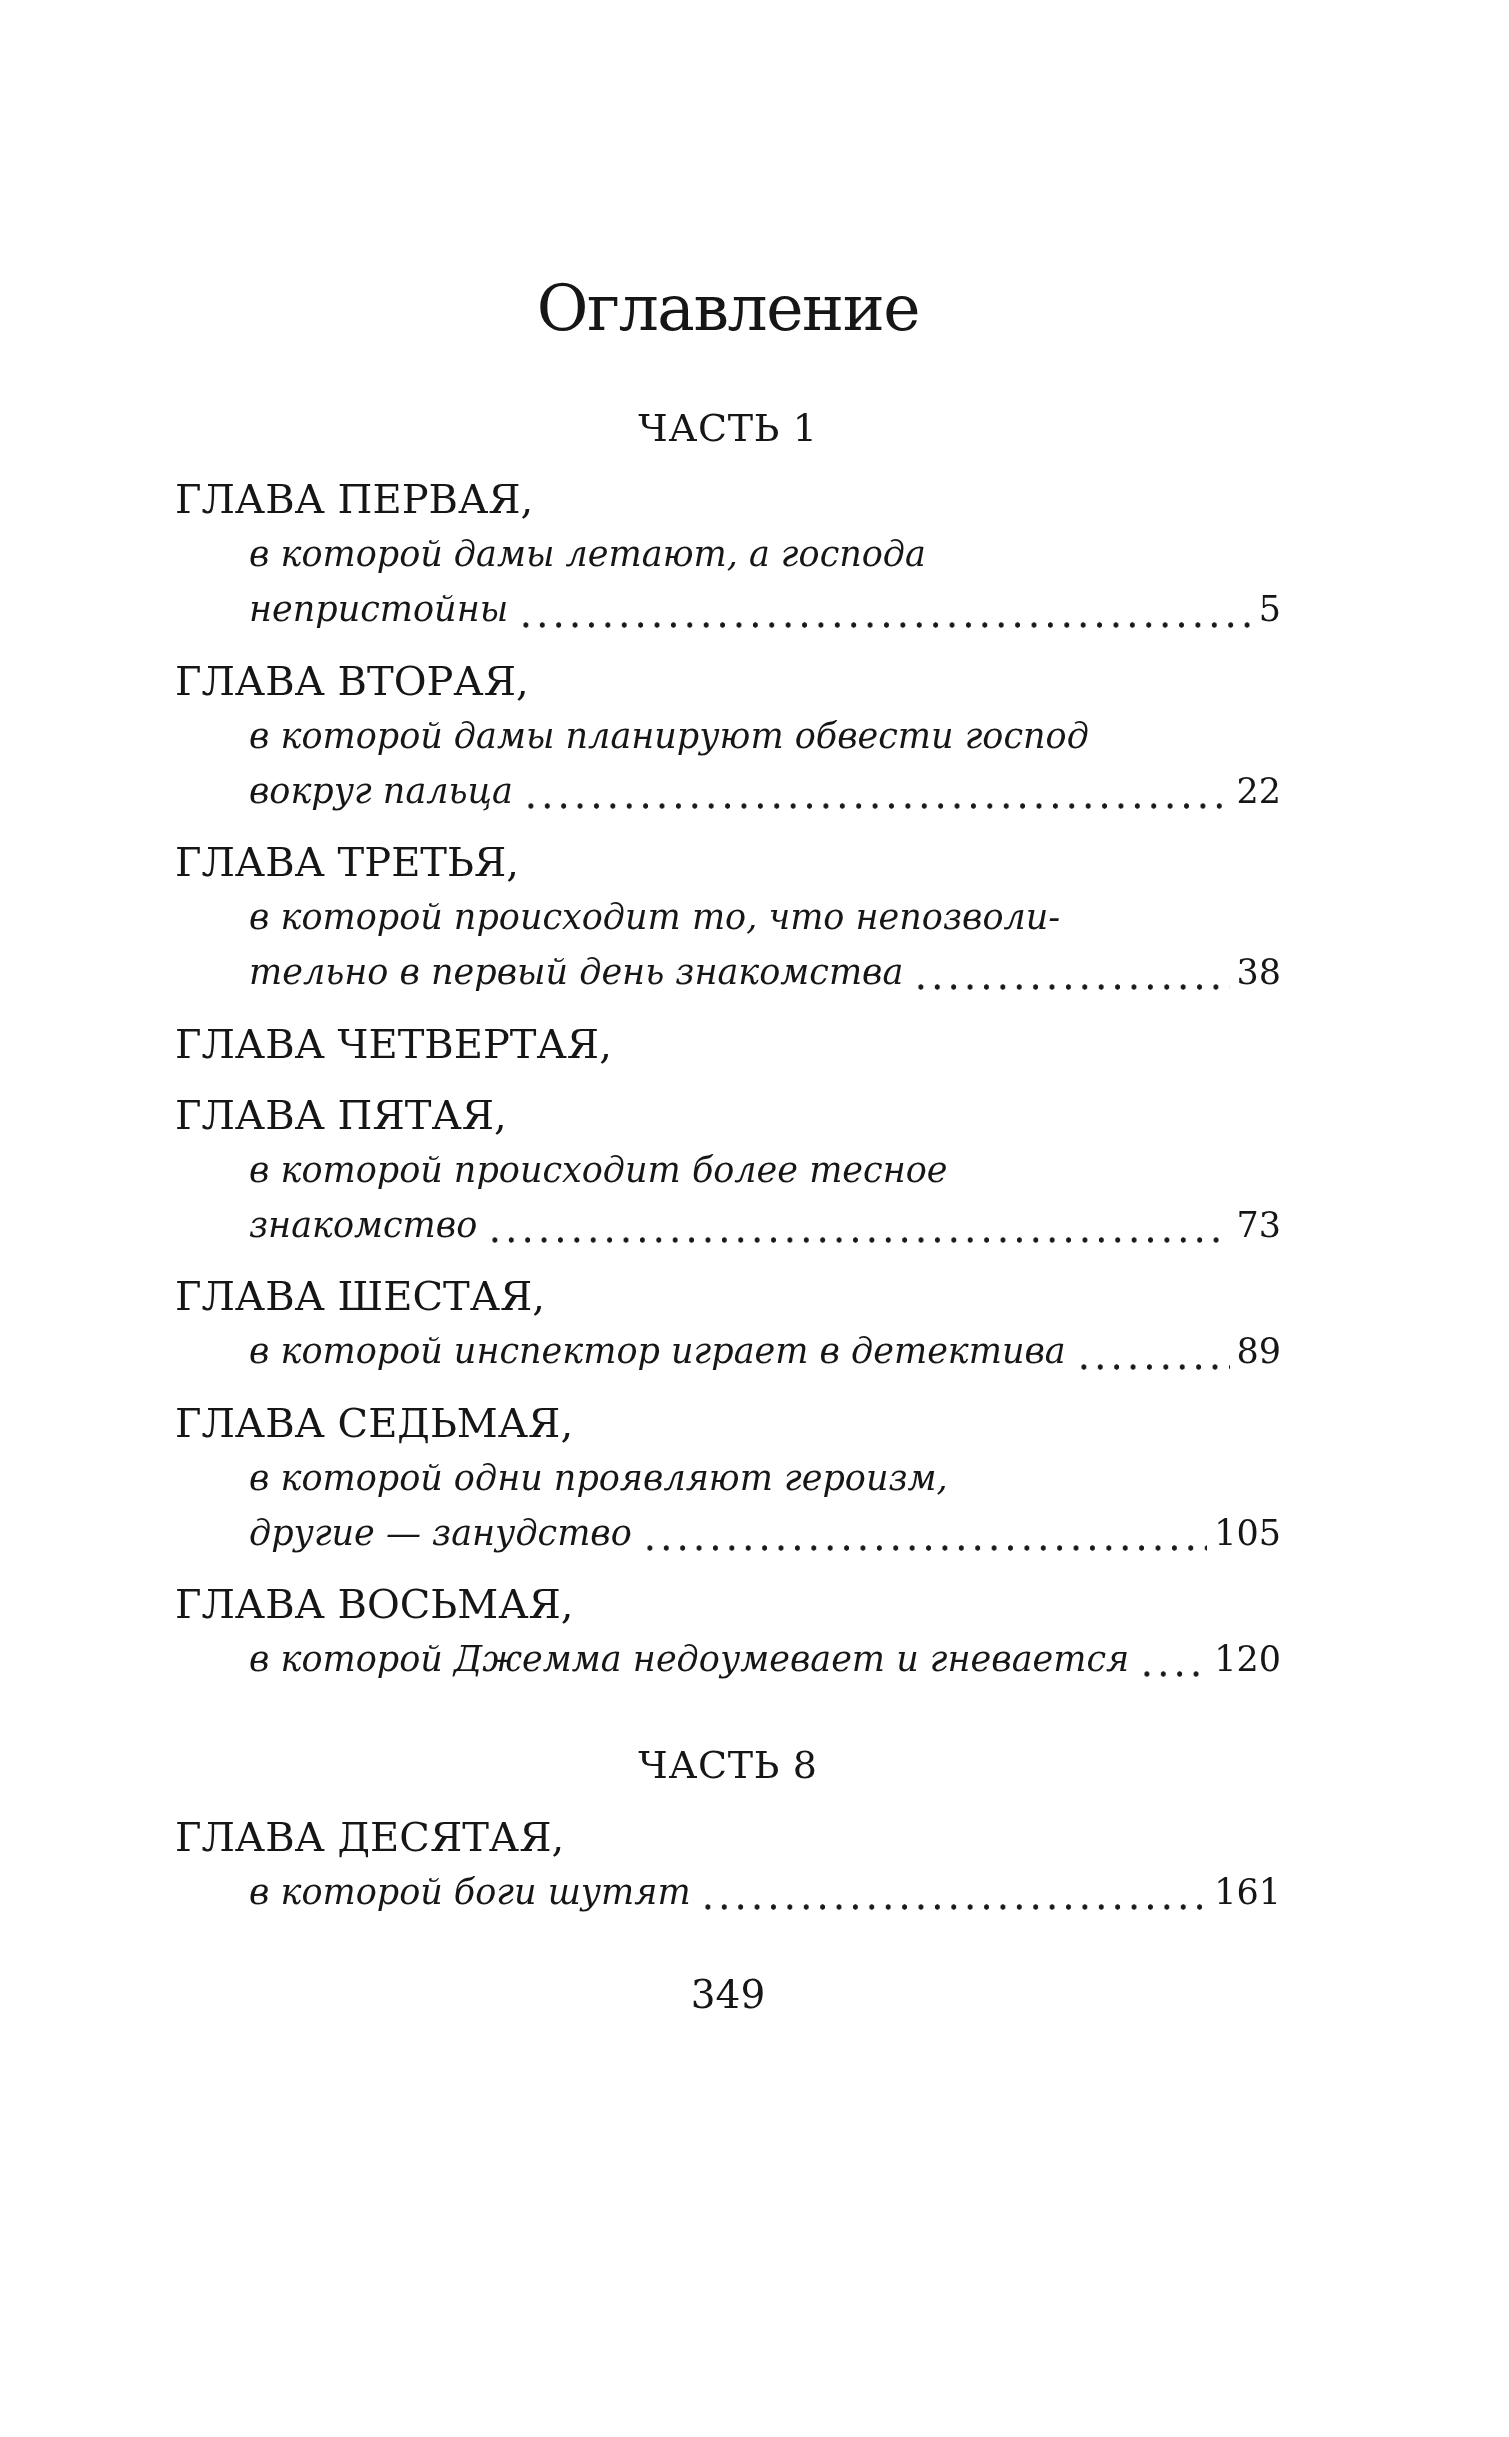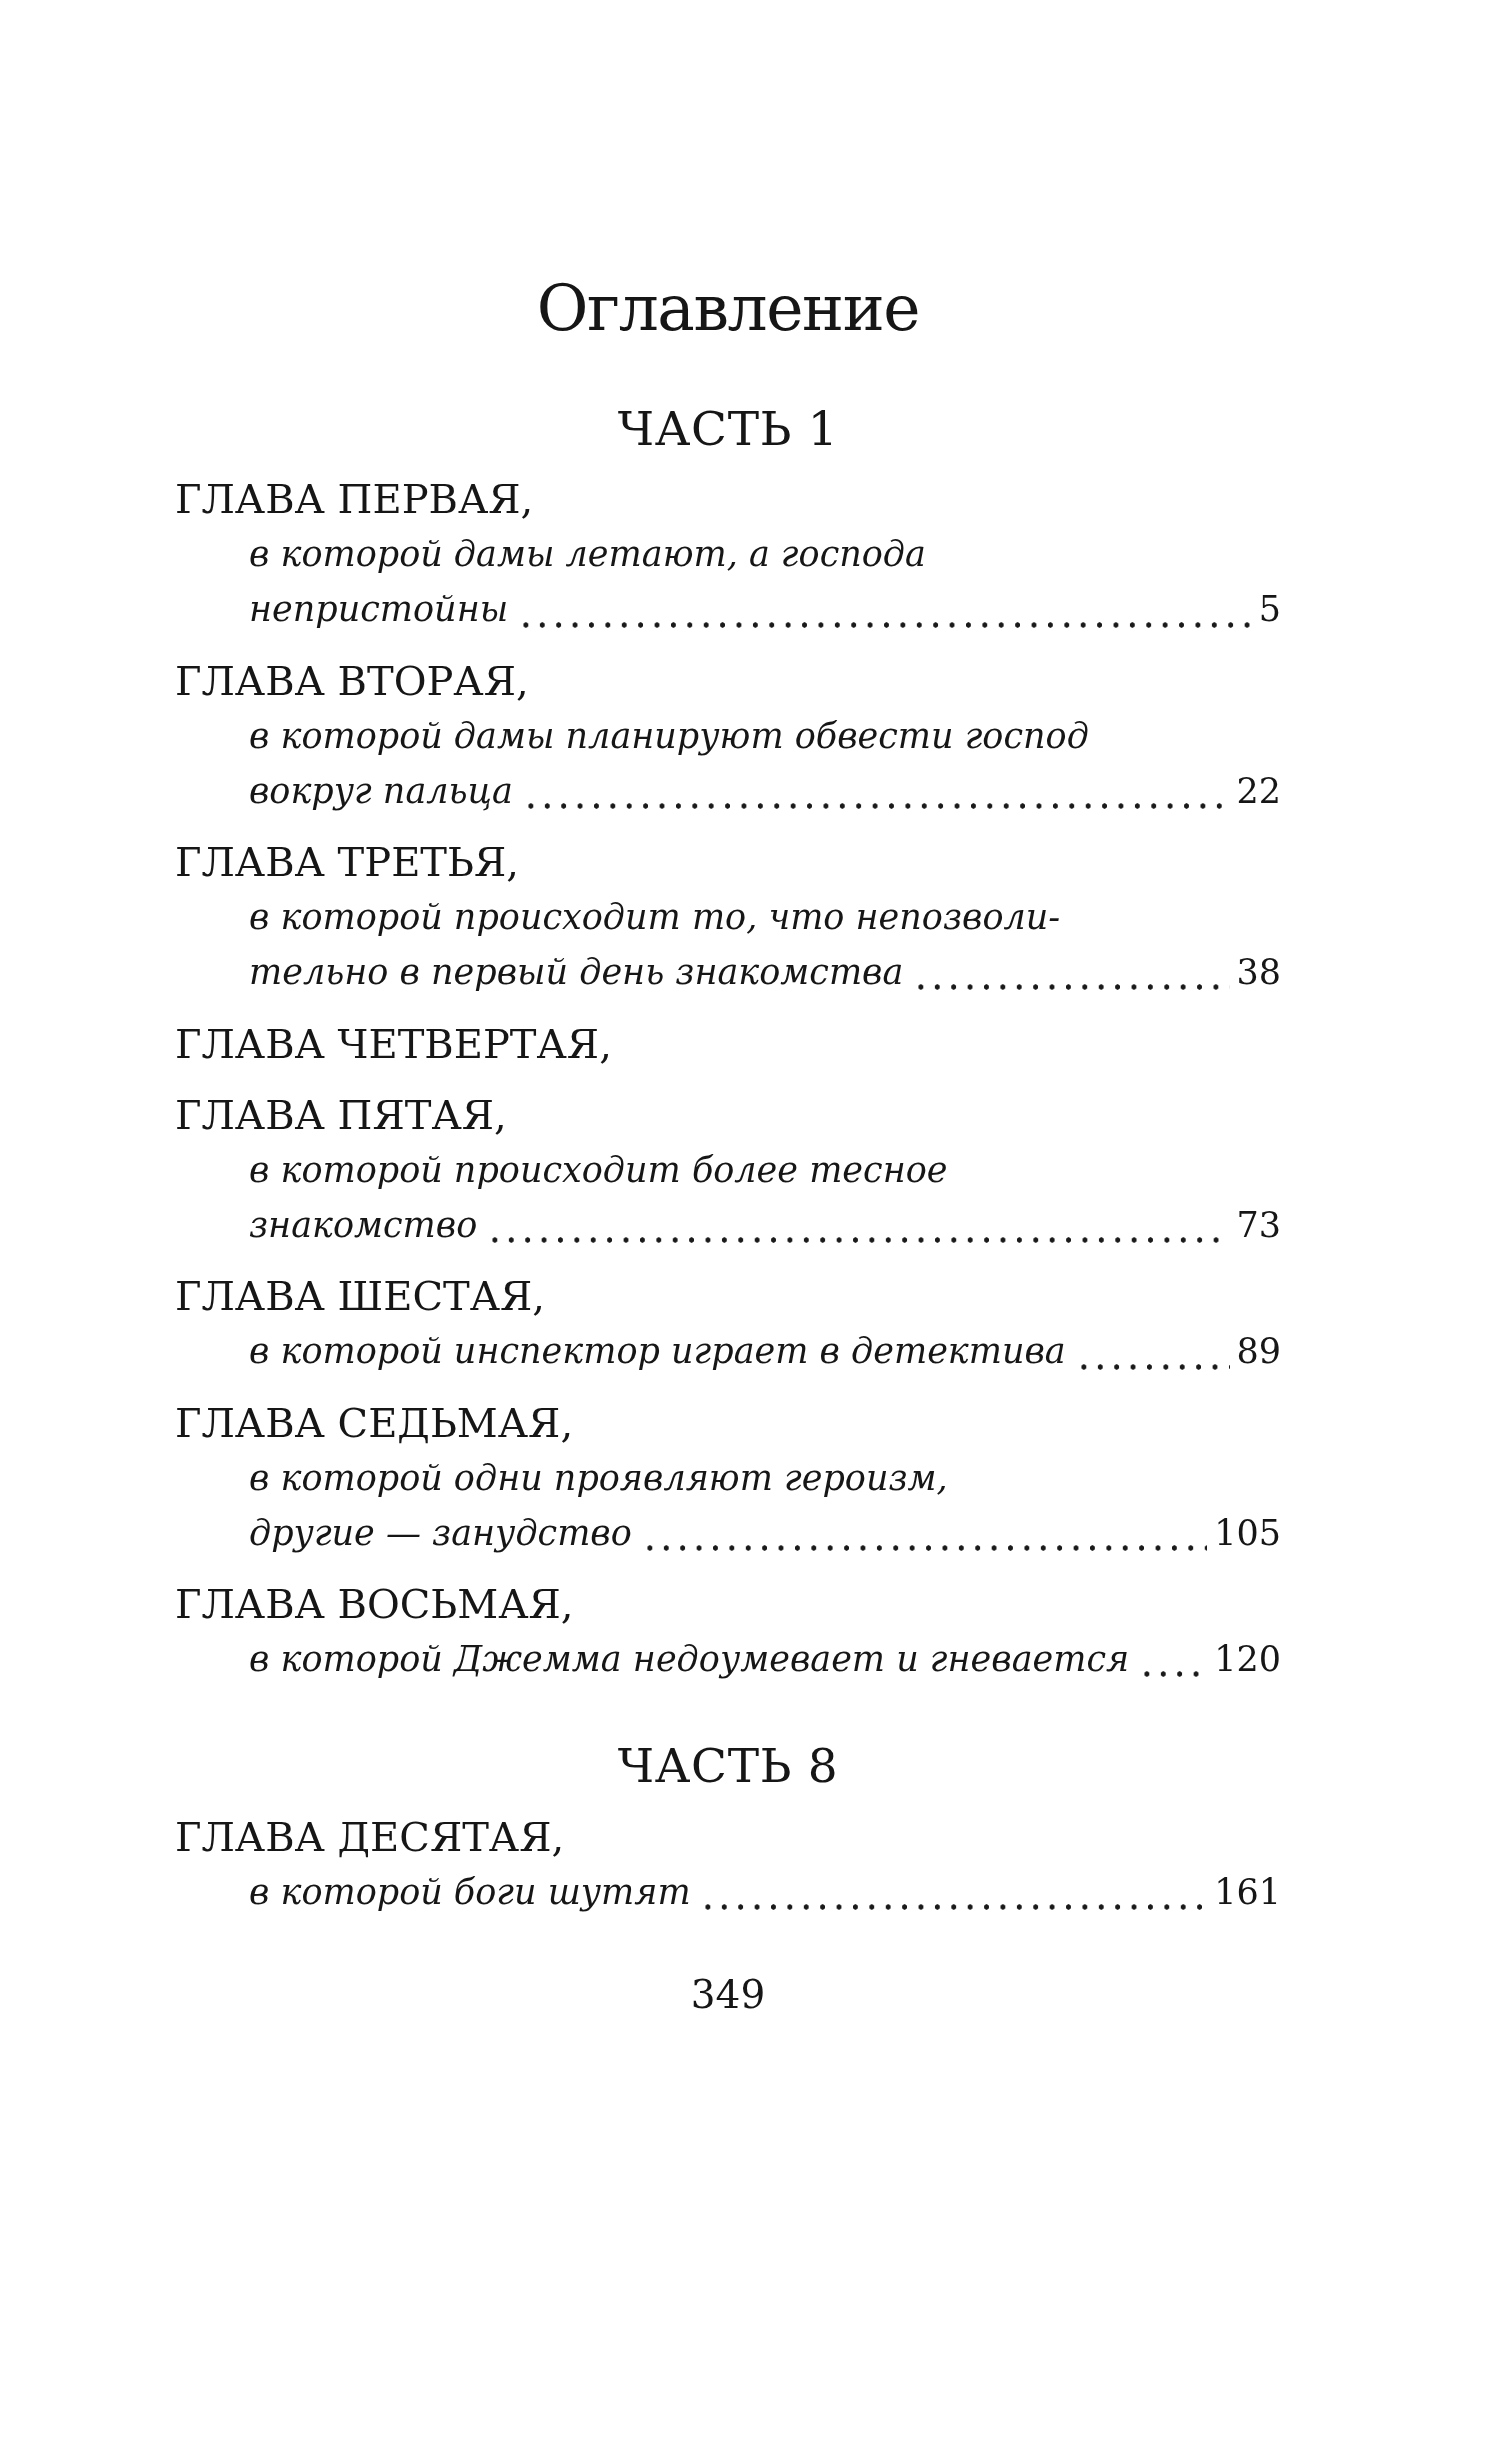--- a/index.html
+++ b/index.html
@@ -24,21 +24,21 @@
   }
   .book-title {
     font-size: 63px;
     line-height: 66px;
     font-weight: normal;
     text-align: center;
     letter-spacing: -1.4px;
     margin: 0;
   }
   .part-label {
-    font-size: 47px;
+    font-size: 38px;
     line-height: 55px;
     text-align: center;
     letter-spacing: 0.7px;
     margin-top: 59px;
   }
   .part-label.part-2 {
     margin-top: 51px;
   }
   .chapter {
     margin-top: 16.4px;

